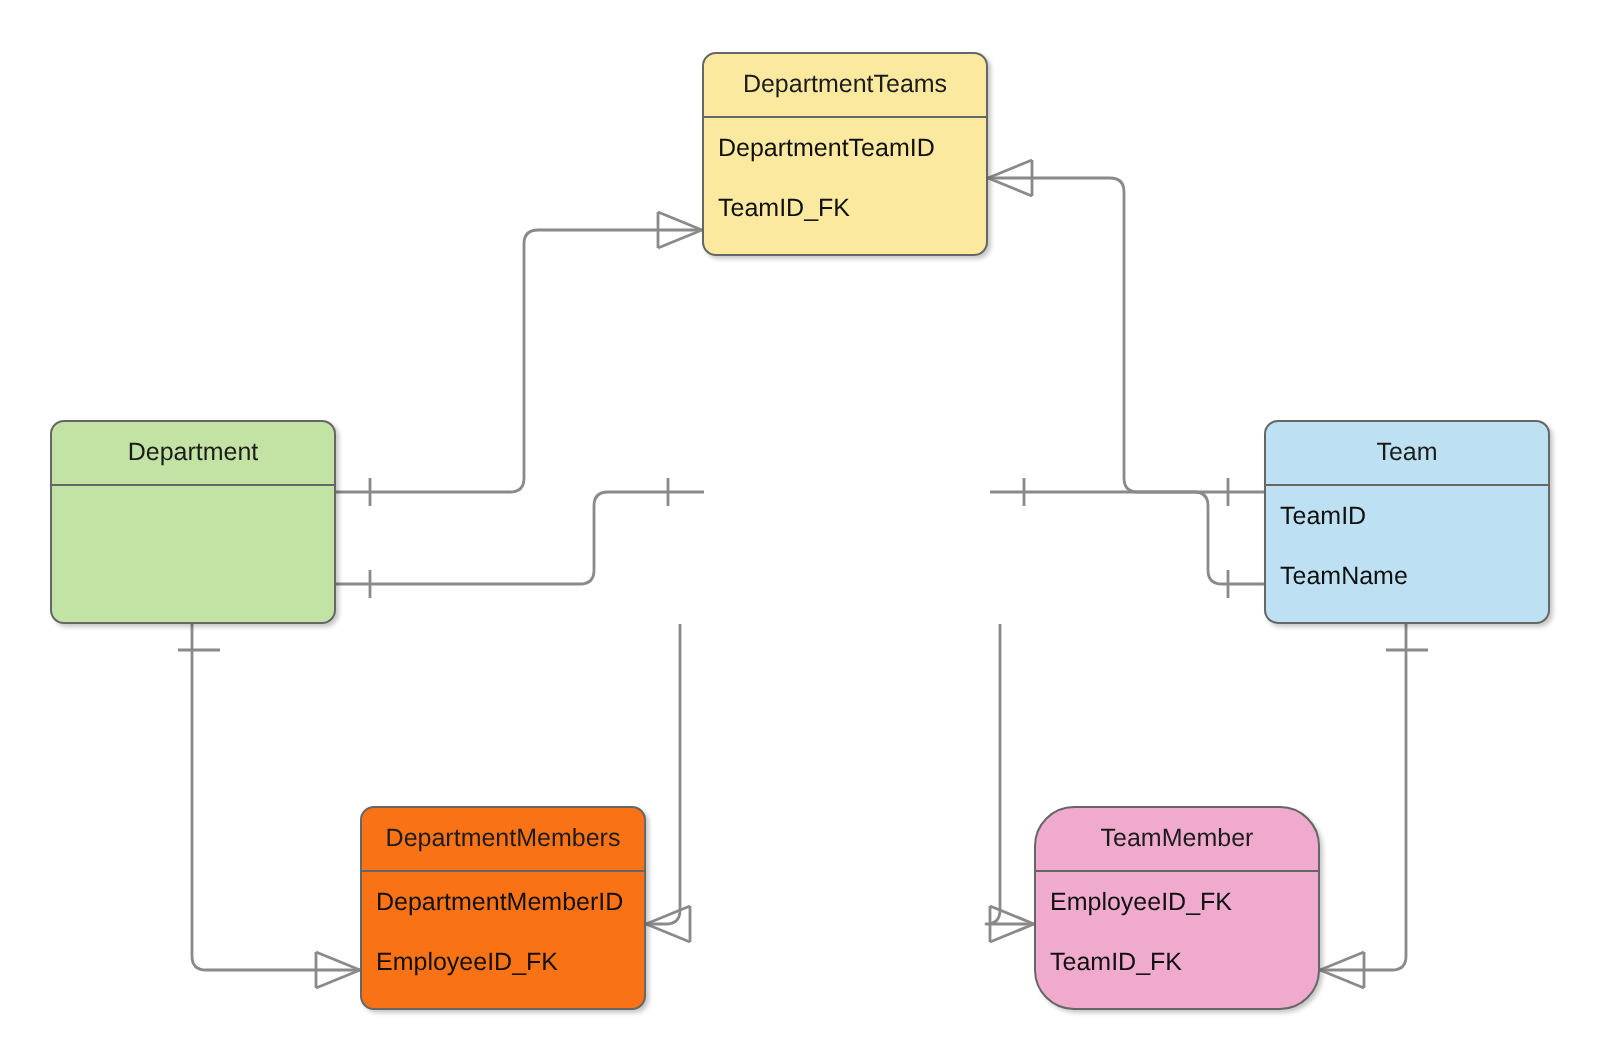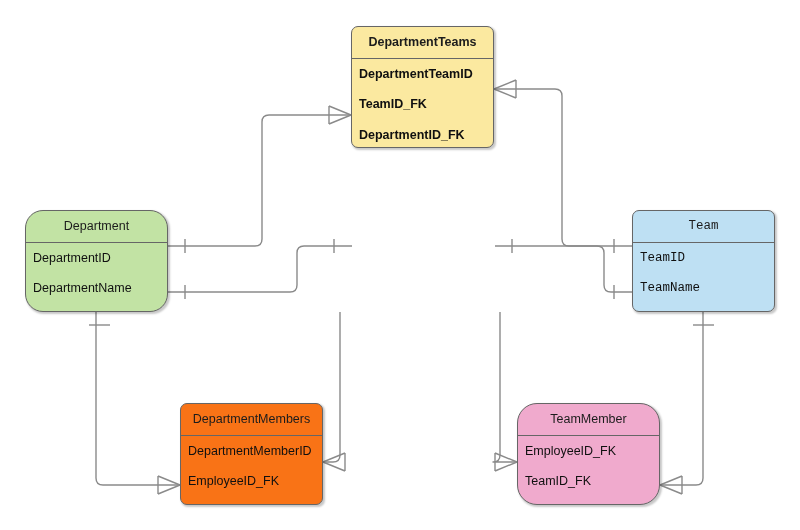--- a/index.html
+++ b/index.html
@@ -92,40 +92,35 @@
 
       <path d="M 500,312 L 500,455 Q 500,462 493,462 L 517,462"></path>
       <path d="M 517,462 L 495,453 M 517,462 L 495,471 M 495,453 L 495,471"></path>
 
       <path d="M 703,312 L 703,478 Q 703,485 696,485 L 660,485"></path>
       <path d="M 693,325 L 714,325"></path>
       <path d="M 660,485 L 682,476 M 660,485 L 682,494 M 682,476 L 682,494"></path>
     </g>
   </svg>
 
-  <div class="entity" style="left:351px; top:26px; width:143px; height:122px; background:#fbe9a0;font-weight:bold;">
+  <div class="entity" style="left:351px; top:26px; width:143px; height:102px; background:#fbe9a0;">
     <div class="entity-title">DepartmentTeams</div>
     <div class="entity-fields">
       <div class="field">DepartmentTeamID</div>
       <div class="field">TeamID_FK</div>
       <div class="field">DepartmentID_FK</div>
     </div>
   </div>
 
-  <div class="entity" style="left:25px; top:210px; width:143px; height:102px; background:#c2e3a4;border-radius:18px;">
+  <div class="entity" style="left:25px; top:210px; width:143px; height:102px; background:#c2e3a4;">
     <div class="entity-title">Department</div>
-    <div class="entity-fields">
-      <div class="field">DepartmentID</div>
-      <div class="field">DepartmentName</div>
-      <div class="field">DepartmentHead_FK</div>
-    </div>
   </div>
 
 
-  <div class="entity" style="left:632px; top:210px; width:143px; height:102px; background:#bee0f3;font-family:Liberation Mono, monospace;">
+  <div class="entity" style="left:632px; top:210px; width:143px; height:102px; background:#bee0f3;">
     <div class="entity-title">Team</div>
     <div class="entity-fields">
       <div class="field">TeamID</div>
       <div class="field">TeamName</div>
       <div class="field">TeamLeader_FK</div>
     </div>
   </div>
 
   <div class="entity" style="left:180px; top:403px; width:143px; height:102px; background:#f97316;">
     <div class="entity-title">DepartmentMembers</div>

